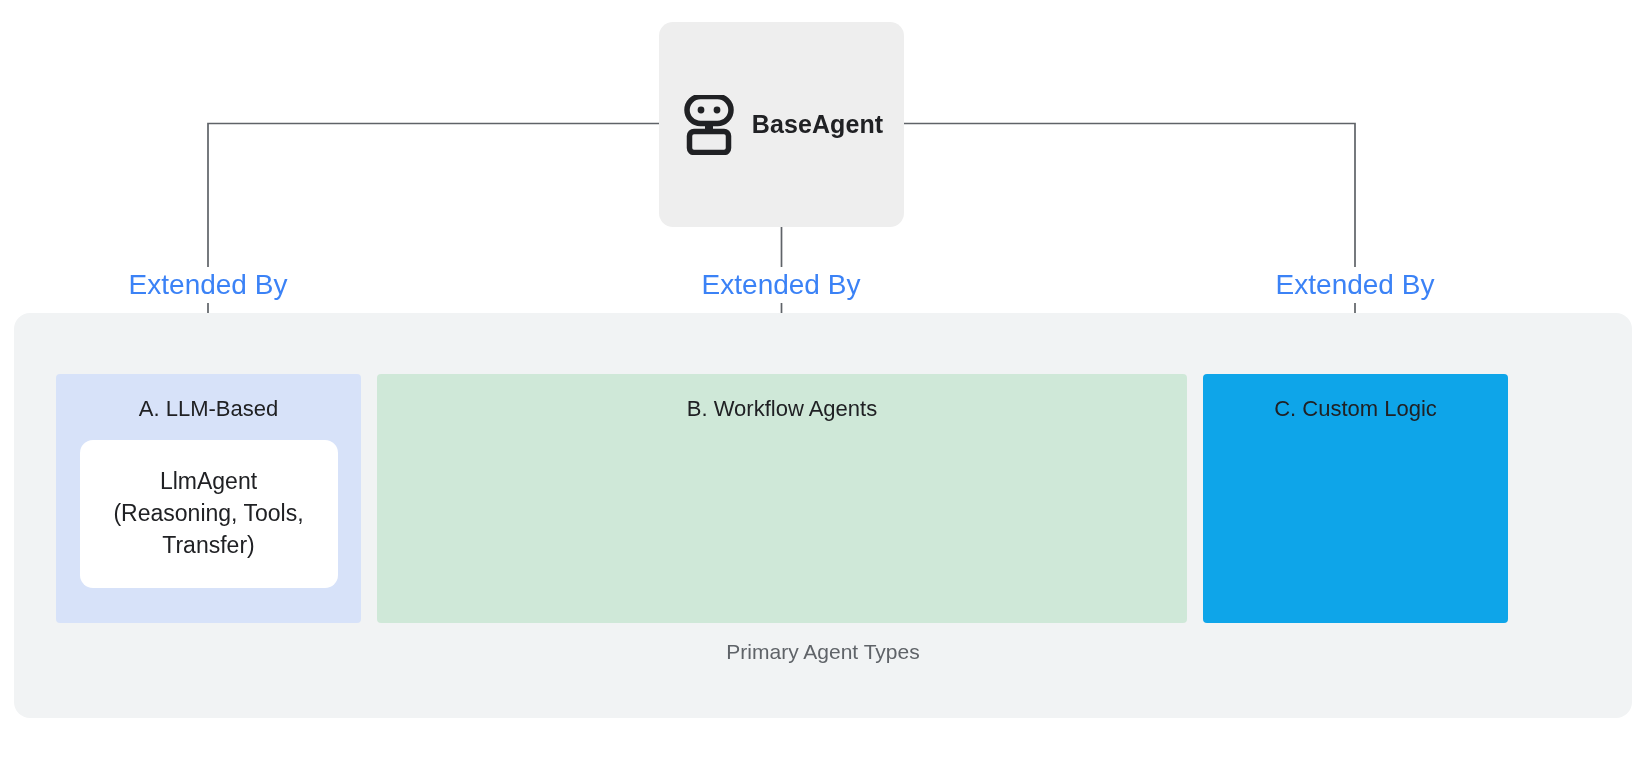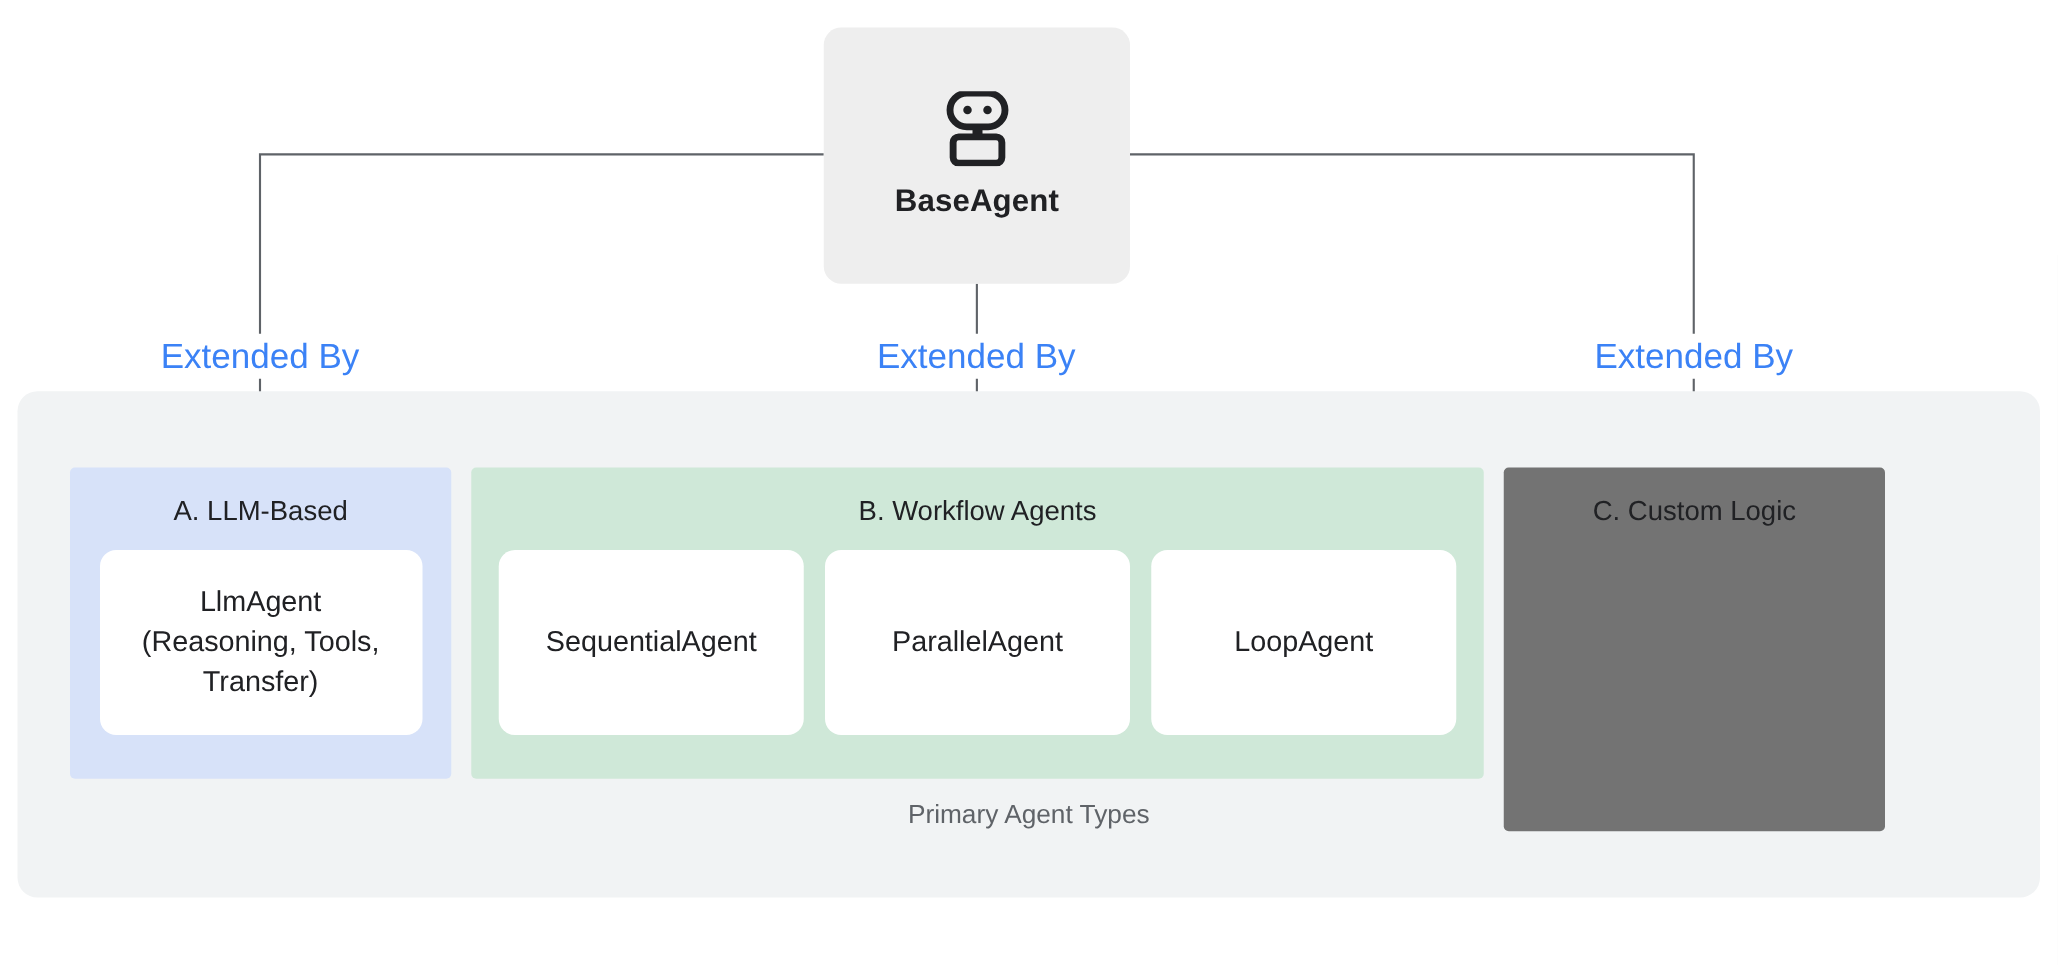--- a/index.html
+++ b/index.html
@@ -29,21 +29,20 @@
   
   .root-node {
     position: absolute;
     left: 659px;
     top: 22px;
     width: 245px;
     height: 205px;
     background: #eeeeee;
     border-radius: 14px;
     display: flex;
-    flex-direction: column;
     align-items: center;
     justify-content: center;
     gap: 14px;
   }
   .root-node .robot-icon {
     width: 58px;
     height: 60px;
     display: block;
   }
   .root-label {
@@ -130,22 +129,22 @@
     width: 810px;
     height: 249px;
     background: #cfe8d8;
   }
   #panel-workflow .card { width: 245px; height: 148px; }
 
   #panel-custom {
     left: 1203px;
     top: 374px;
     width: 305px;
-    height: 291px;
-    background: #737373;
+    height: 249px;
+    background: #0ea5e9;
   }
   #panel-custom .card { width: 246px; height: 148px; }
 </style>
 </head>
 <body>
 
 <div id="stage">
 
   <svg id="connectors" viewBox="0 0 1646 772" width="1646" height="772">
     <defs>
@@ -182,24 +181,19 @@
 
   <div class="panel" id="panel-llm">
     <div class="panel-title">A. LLM-Based</div>
     <div class="panel-cards">
       <div class="card">LlmAgent<br>(Reasoning, Tools,<br>Transfer)</div>
     </div>
   </div>
 
   <div class="panel" id="panel-workflow">
     <div class="panel-title">B. Workflow Agents</div>
-    <div class="panel-cards">
-      <div class="card">SequentialAgent</div>
-      <div class="card">ParallelAgent</div>
-      <div class="card">LoopAgent</div>
-    </div>
   </div>
 
   <div class="panel" id="panel-custom">
     <div class="panel-title">C. Custom Logic</div>
   </div>
 
 </div>
 
 </body></html>

